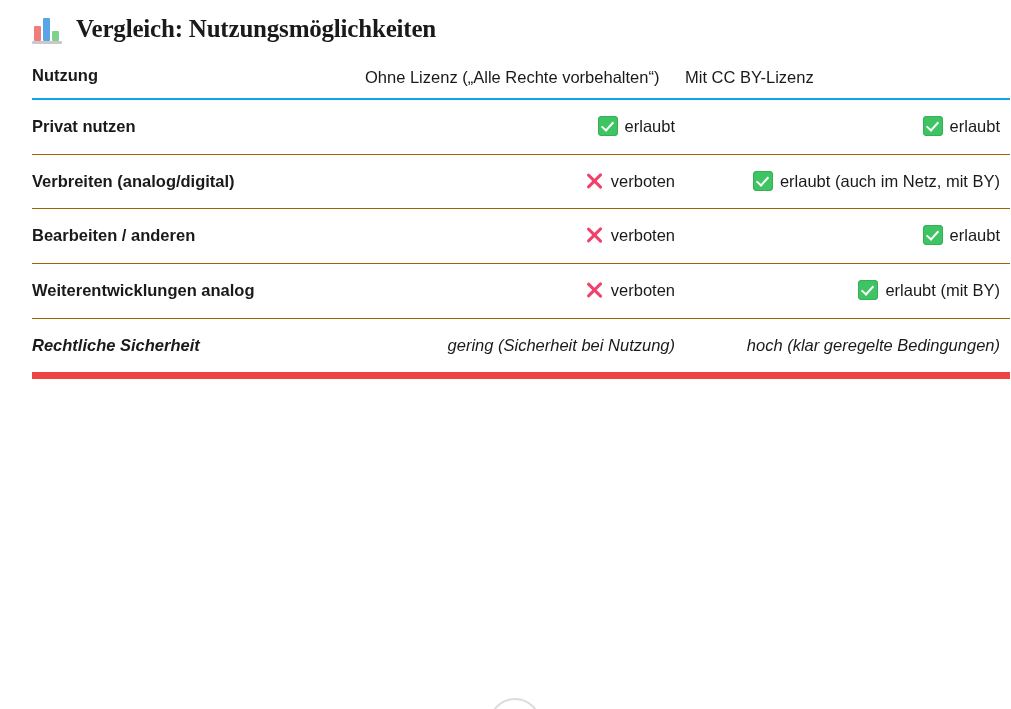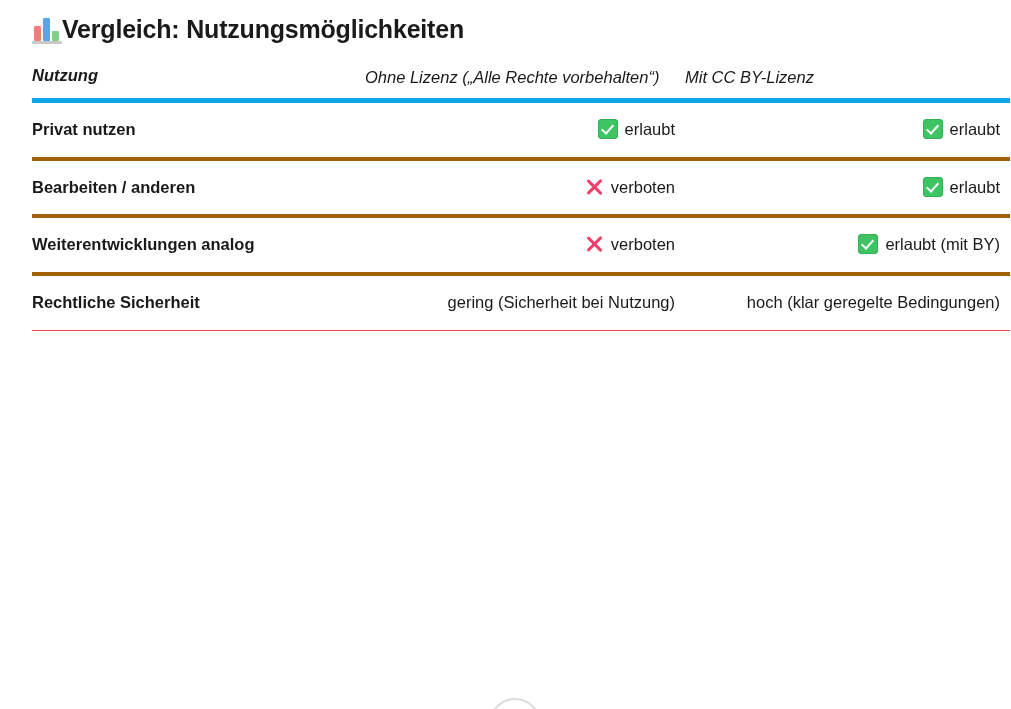--- a/index.html
+++ b/index.html
@@ -19,22 +19,24 @@
     position: relative;
     width: 1011px;
     height: 709px;
     box-sizing: border-box;
     padding: 0;
   }
   
   .title-row {
     display: flex;
     align-items: center;
+    gap: 14px;
     padding: 6px 0 0 32px;
     height: 46px;
+    font-family: Liberation Serif, serif;
   }
   .title-icon {
     width: 30px;
     height: 30px;
     position: relative;
     display: inline-block;
     flex: 0 0 auto;
   }
   .title-icon .bar {
     position: absolute;
@@ -70,41 +72,40 @@
   table.cmp col.c3 { width: 325px; }
 
   table.cmp th {
     text-align: left;
     vertical-align: bottom;
     font-size: 16.5px;
     font-weight: 600;
     color: #1a1a1a;
     padding: 0 8px 10px 0;
     line-height: 1.35;
-    border-bottom: 5px solid #0ea5e9;
-    font-style: italic;
+    border-bottom: 2px solid #0ea5e9;
   }
   table.cmp th.h2, table.cmp th.h3 { font-weight: 400; }
   table.cmp th.h1 { padding-bottom: 12px; }
   table.cmp th.h2 { padding-left: 0; margin-top: 47px; }
   table.cmp th.h3 { padding-left: 0; }
 
   table.cmp td {
     font-size: 16.5px;
     line-height: 1.55;
     color: #1a1a1a;
     vertical-align: top;
     padding: 14px 10px 14px 0;
-    border-bottom: 4px solid #a16207;
+    border-bottom: 1px solid #a16207;
     font-weight: 400;
   }
   table.cmp td.rowlabel {
     font-weight: 600;
   }
-  tr:last-child td { border-bottom: 1px solid #ef4444; }
+  tr:last-child td { border-bottom: 7px solid #ef4444; font-style: italic; }
 
   .cellwrap {
     display: block;
     text-align: right;
   }
   .mark {
     display: inline-block;
     width: 20px;
     height: 20px;
     vertical-align: -4px;
@@ -188,20 +189,29 @@
         <tr>
           <td class="rowlabel">Privat nutzen</td>
           <td>
             <span class="cellwrap"><span class="mark check"></span><span>erlaubt</span></span>
           </td>
           <td>
             <span class="cellwrap"><span class="mark check"></span><span>erlaubt</span></span>
           </td>
         </tr>
         <tr>
+          <td class="rowlabel">Verbreiten (analog/digital)</td>
+          <td>
+            <span class="cellwrap"><span class="mark cross"></span><span>verboten</span></span>
+          </td>
+          <td>
+            <span class="cellwrap"><span class="mark check"></span><span>erlaubt (auch im Netz, mit BY)</span></span>
+          </td>
+        </tr>
+        <tr>
           <td class="rowlabel">Bearbeiten / anderen</td>
           <td>
             <span class="cellwrap"><span class="mark cross"></span><span>verboten</span></span>
           </td>
           <td>
             <span class="cellwrap"><span class="mark check"></span><span>erlaubt</span></span>
           </td>
         </tr>
         <tr>
           <td class="rowlabel">Weiterentwicklungen analog</td>

